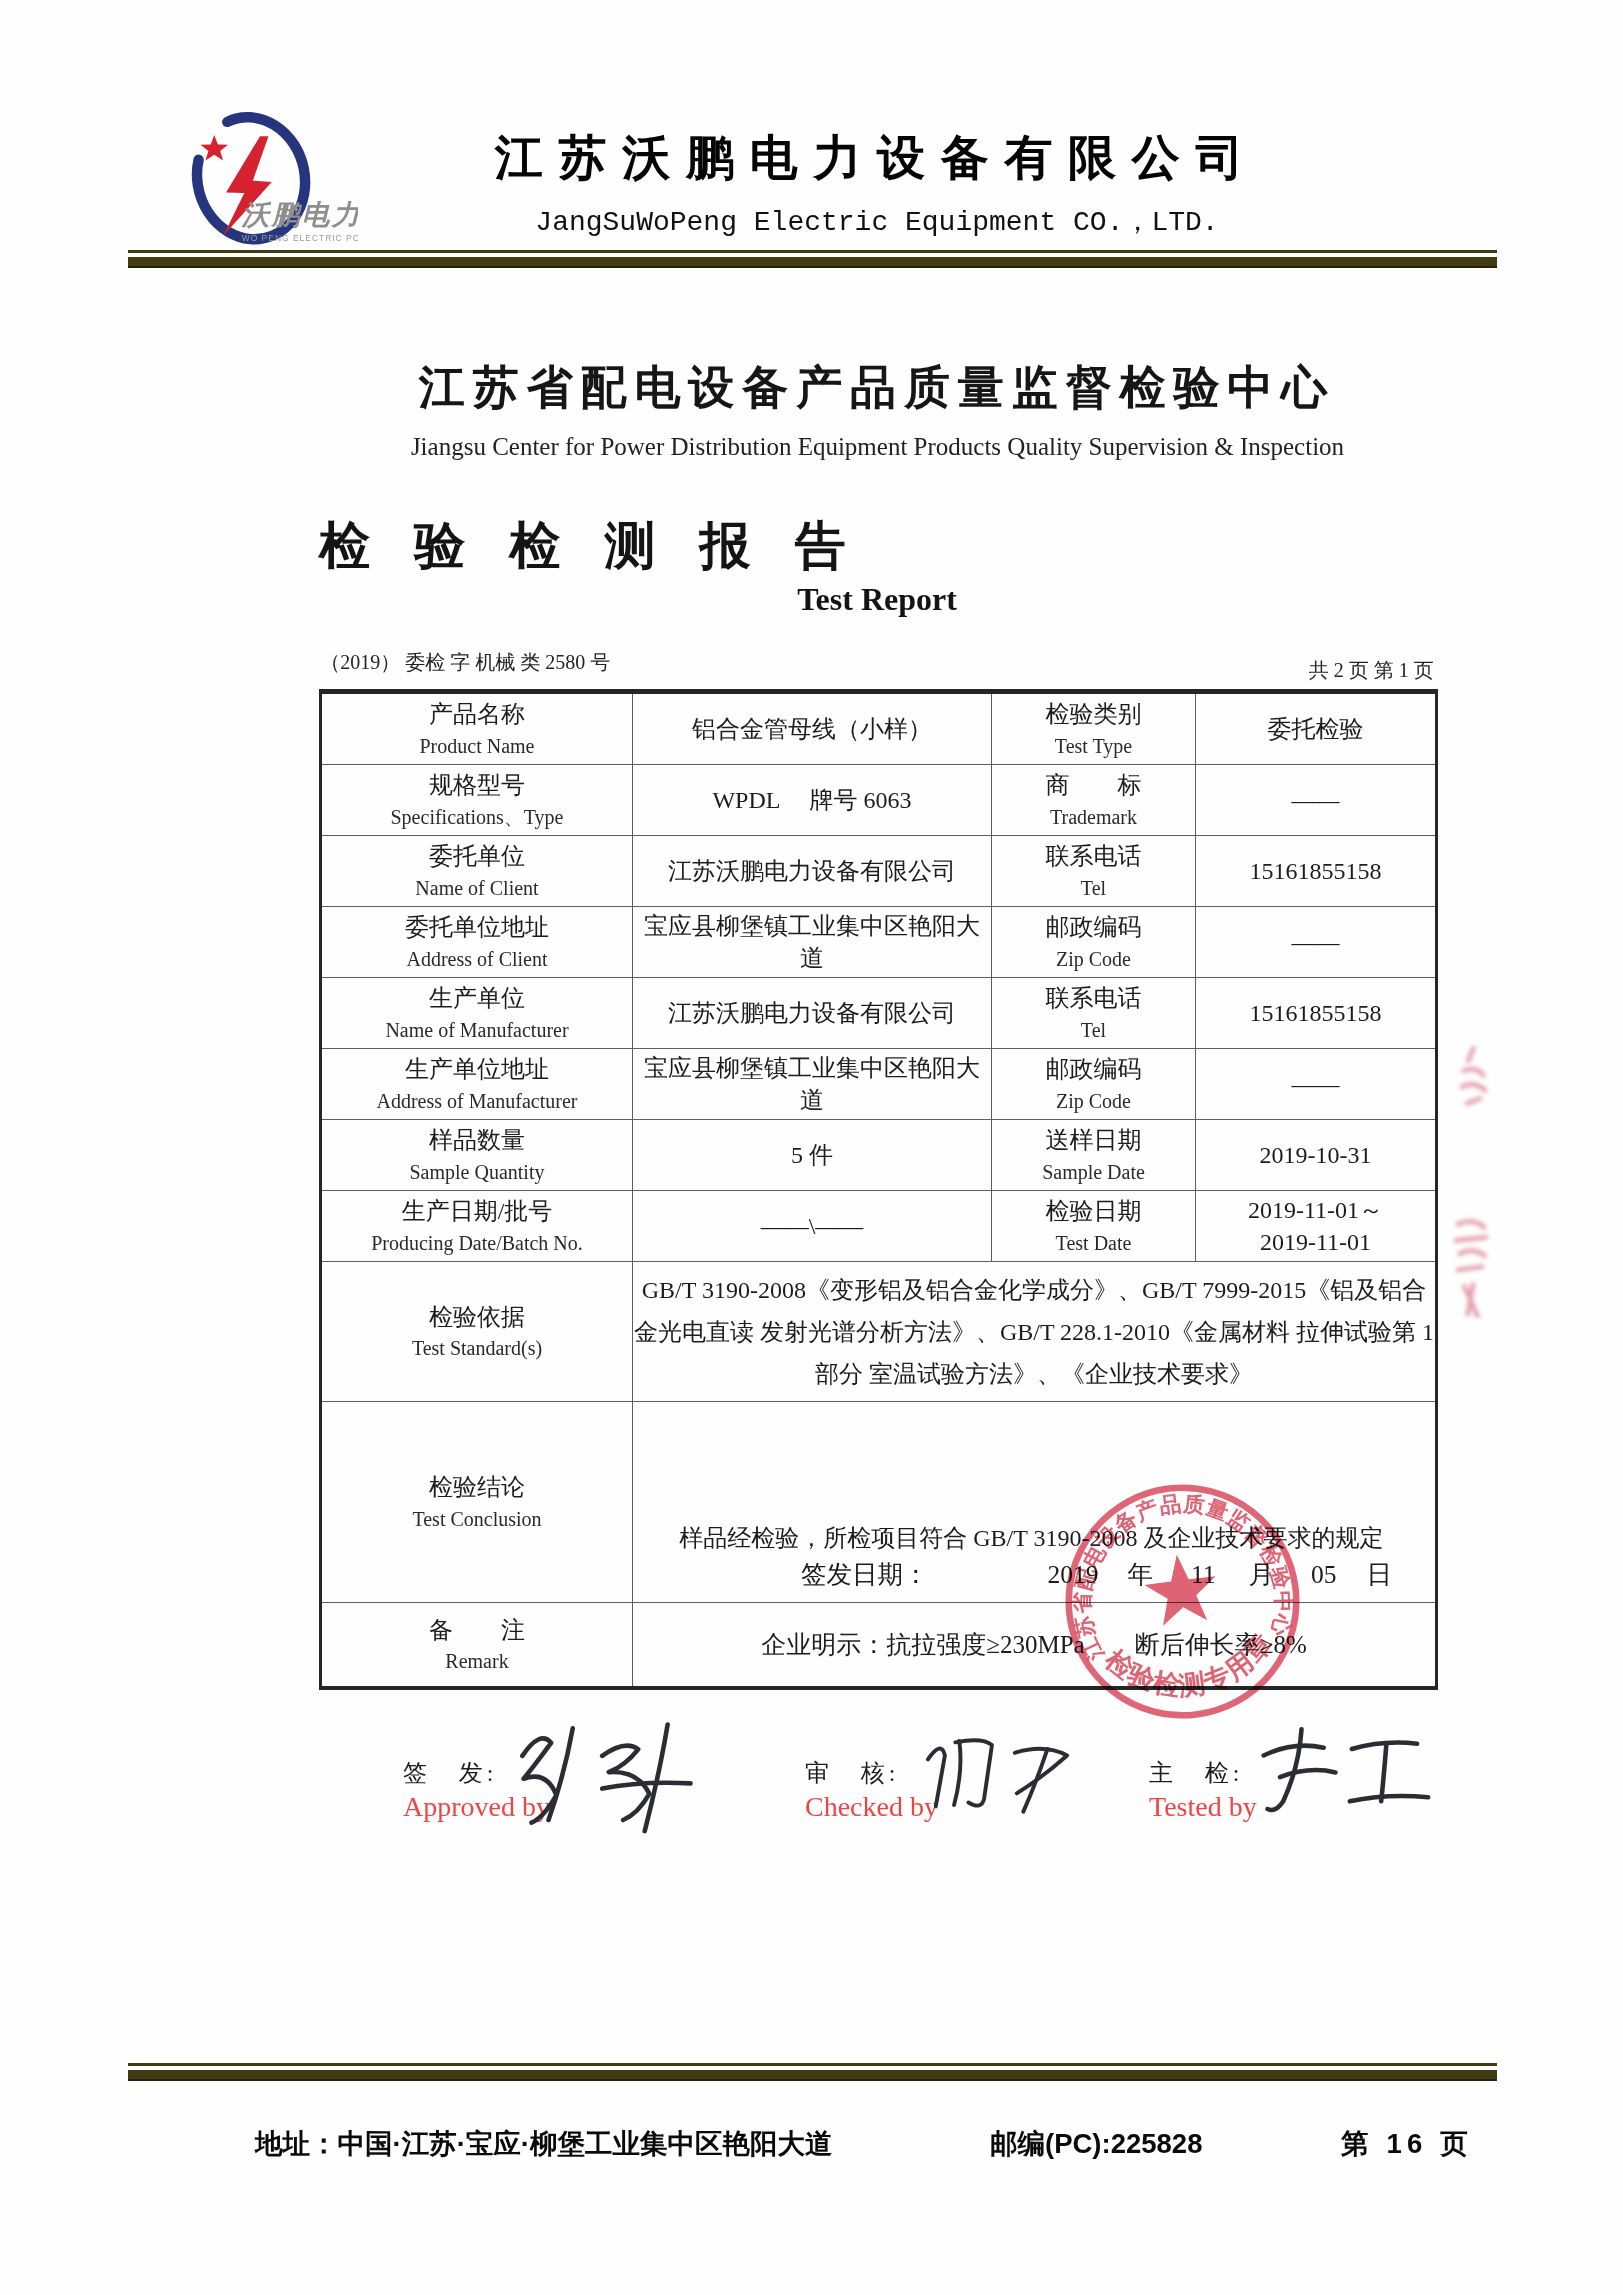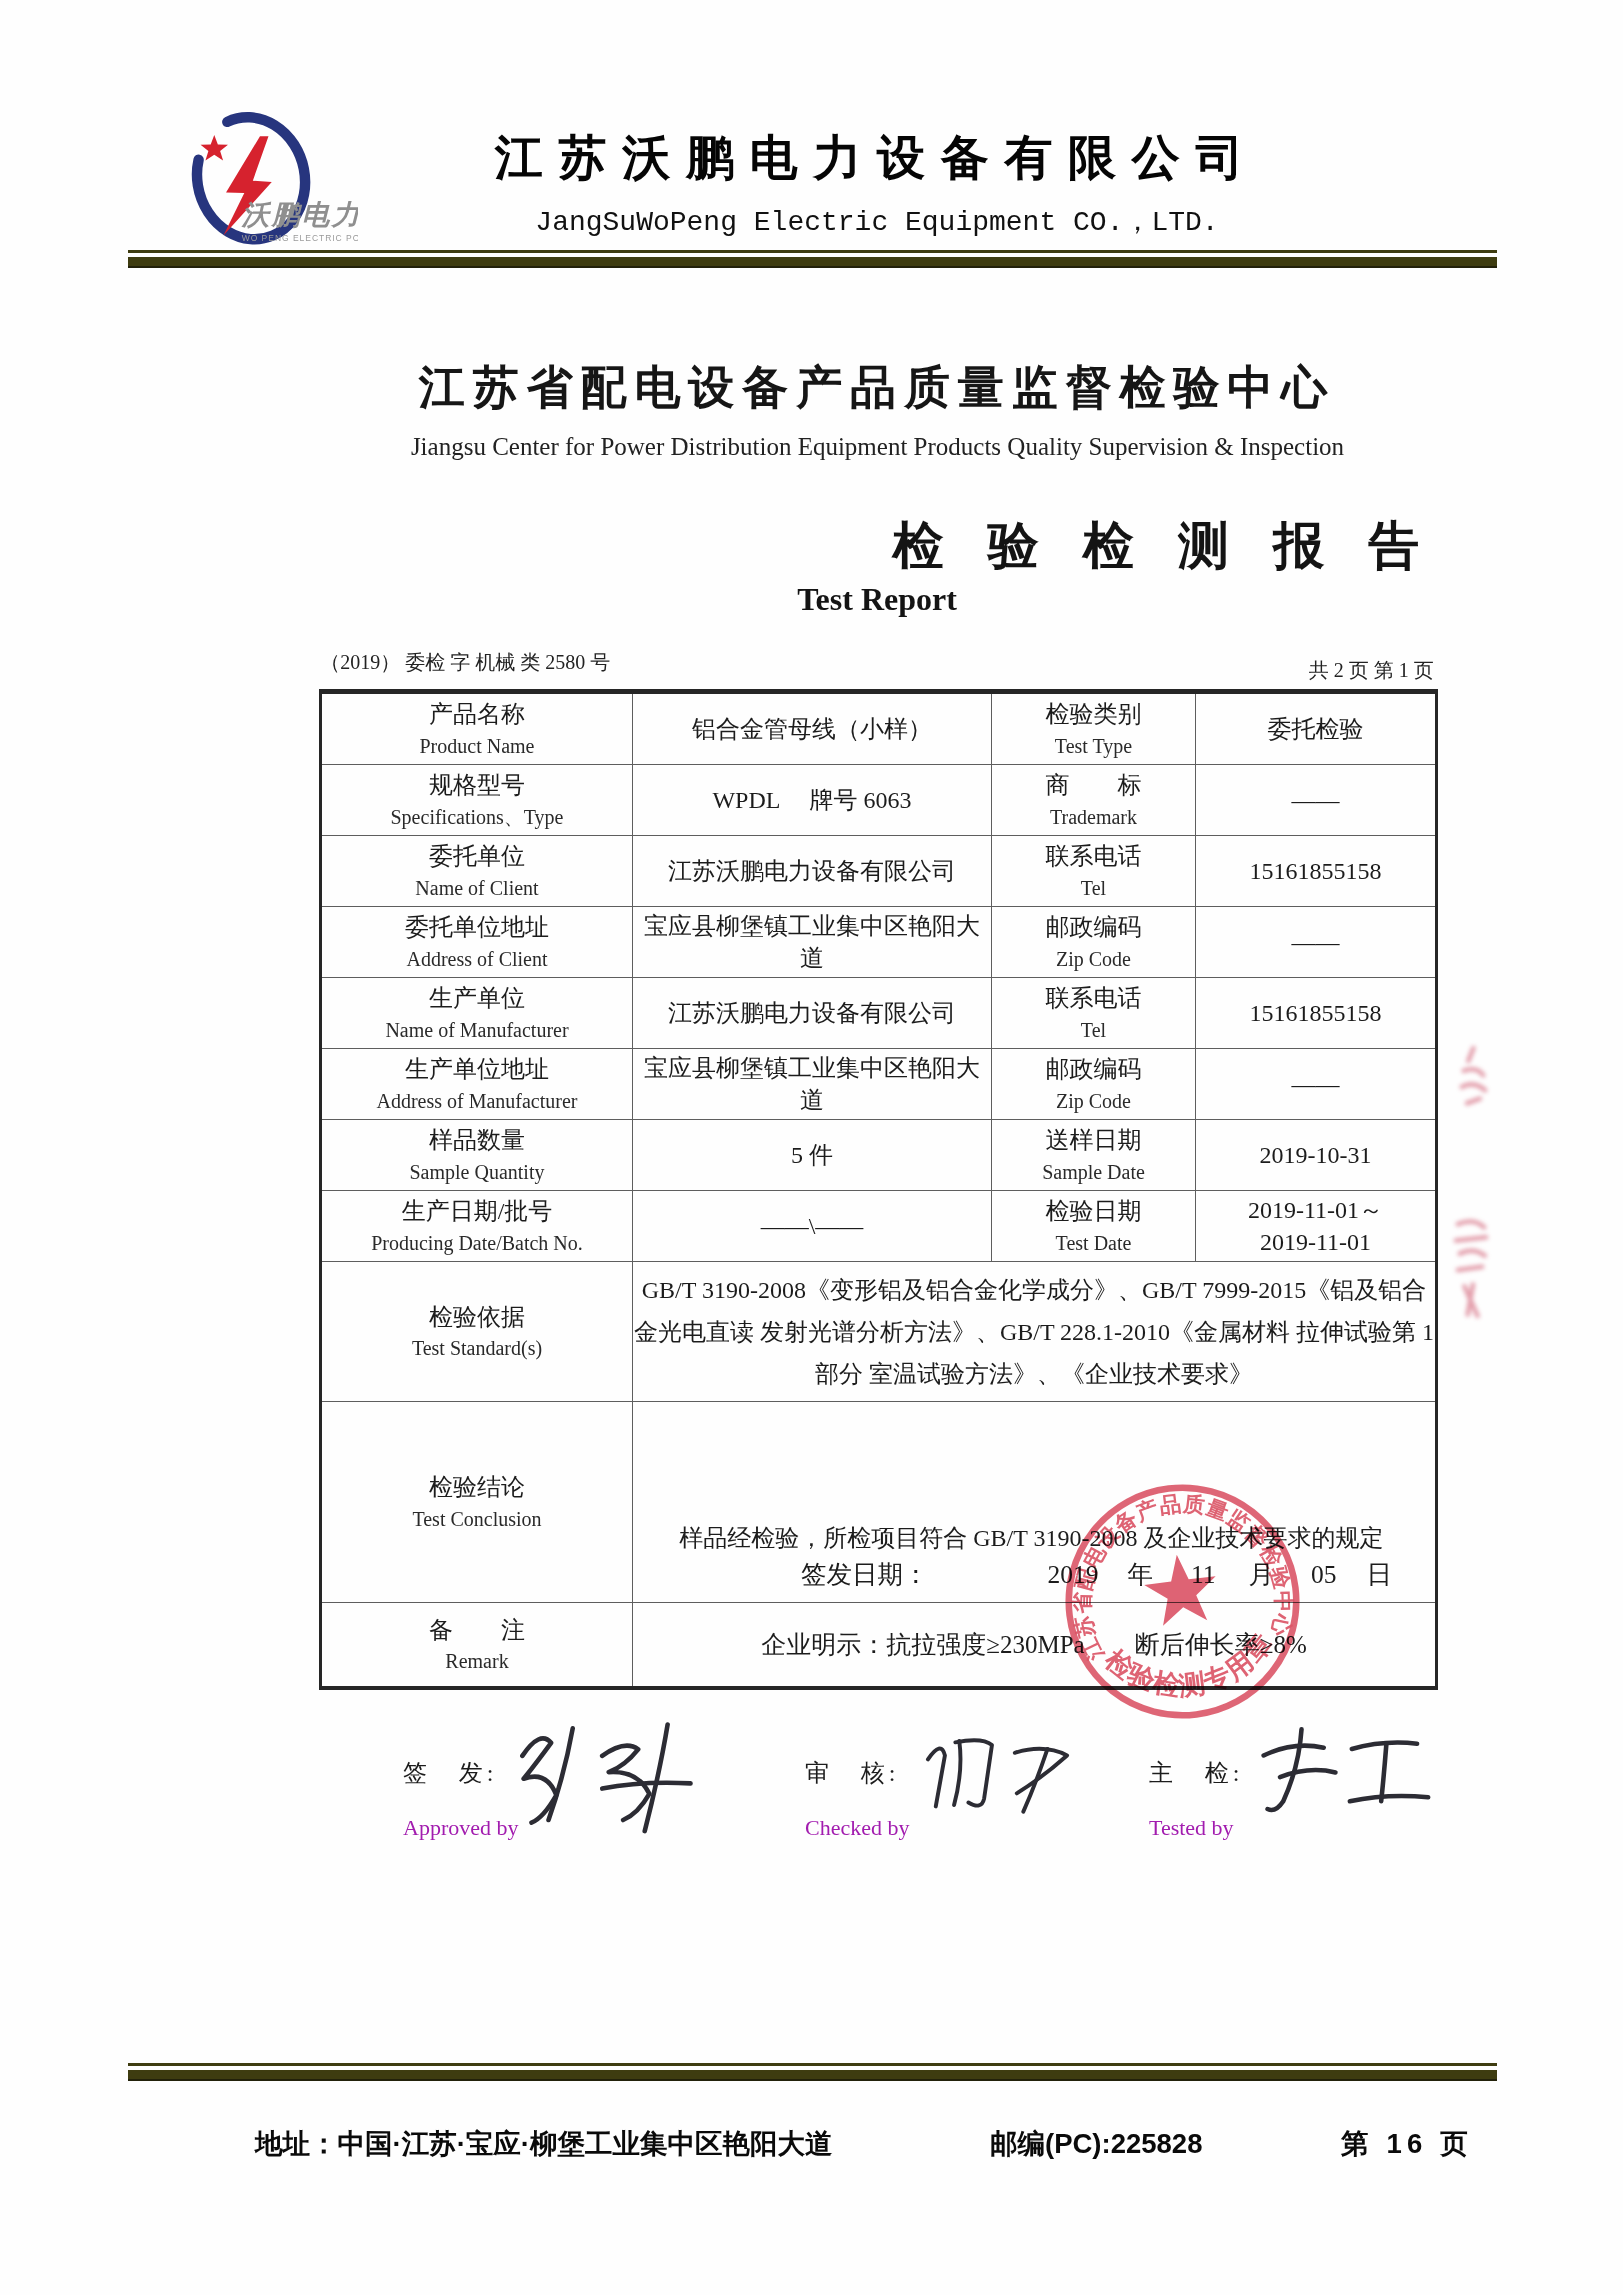--- a/index.html
+++ b/index.html
@@ -14,21 +14,21 @@
         color:#111;white-space:nowrap;}
   .rule{position:absolute;left:128px;width:1369px;}
   .rule .thin{height:3.3px;background:#3e3c10;}
   .rule .gap{height:3.3px;}
   .rule .thick{height:9.8px;background:#3e3c10;border-bottom:2.6px solid #22210a;}
   
   .center-cn{position:absolute;left:319px;top:357px;width:1116px;text-align:center;
         font-size:46px;font-weight:600;letter-spacing:7.9px;color:#161616;white-space:nowrap;}
   .center-en{position:absolute;left:267px;top:433px;width:1221px;text-align:center;
         font-size:25px;color:#222;white-space:nowrap;}
-  .report-cn{position:absolute;left:319px;top:512px;width:1116px;text-align:right;
+  .report-cn{position:absolute;left:319px;top:512px;width:1116px;text-align:left;
         font-size:51px;font-weight:600;letter-spacing:15.7px;color:#141414;white-space:nowrap;}
   .report-en{position:absolute;left:319px;top:581px;width:1116px;text-align:center;
         font-size:32px;font-weight:700;color:#141414;}
   
   .repno{position:absolute;left:319px;top:649px;width:1116px;font-size:20px;color:#222;}
   .repno .l{position:absolute;left:1.3px;top:0;}
   .repno .r{position:absolute;right:1.3px;top:8px;}
   
   table.info{position:absolute;left:319px;top:689px;width:1116px;border-collapse:collapse;
         table-layout:fixed;border:3.3px solid #262626;border-top-width:5.2px;border-bottom-width:4.6px;}
@@ -46,21 +46,21 @@
   td.longtext{text-align:left;font-size:24px;line-height:1.75;padding:9.2px 17px 6.5px 14.4px;color:#1c1c1c;}
   td.concl{position:relative;text-align:left;vertical-align:top;font-size:24px;color:#1c1c1c;}
   .concl-text{padding:71px 19.6px 0 14.4px;}
   .signdate{position:absolute;right:43px;bottom:10.5px;font-size:25.5px;white-space:nowrap;color:#1c1c1c;}
   .signdate span{display:inline-block;}
   .sd-y{margin-left:119px;} .sd-yu{margin-left:29px;} .sd-m{margin-left:38px;}
   .sd-mu{margin-left:33px;} .sd-d{margin-left:37px;} .sd-du{margin-left:30px;}
   td.remarkv{text-align:left;font-size:25px;padding-left:14.4px;color:#1c1c1c;}
   
   .siglabel{position:absolute;font-size:24px;letter-spacing:3.9px;color:#1c1c1c;white-space:nowrap;}
-  .siglabel .en{display:block;font-size:22px;letter-spacing:0;margin-top:26px;color:#a21caf;}
+  .siglabel .en{display:block;font-size:28px;letter-spacing:0;margin-top:2px;color:#ef4444;}
   .sig-svg{position:absolute;}
   .sig-svg path{stroke:#2c2c34;fill:none;stroke-linecap:round;stroke-linejoin:round;}
   
   .stamp{position:absolute;left:1055px;top:1474px;width:255px;height:255px;
          mix-blend-mode:multiply;opacity:.92;}
   
   .footer-text{position:absolute;top:2126px;left:0;width:1623px;
         font-family:"Liberation Sans","DejaVu Sans",sans-serif;font-weight:700;
         font-size:27.5px;color:#0a0a0a;}
   .footer-text .addr{position:absolute;left:255px;}

